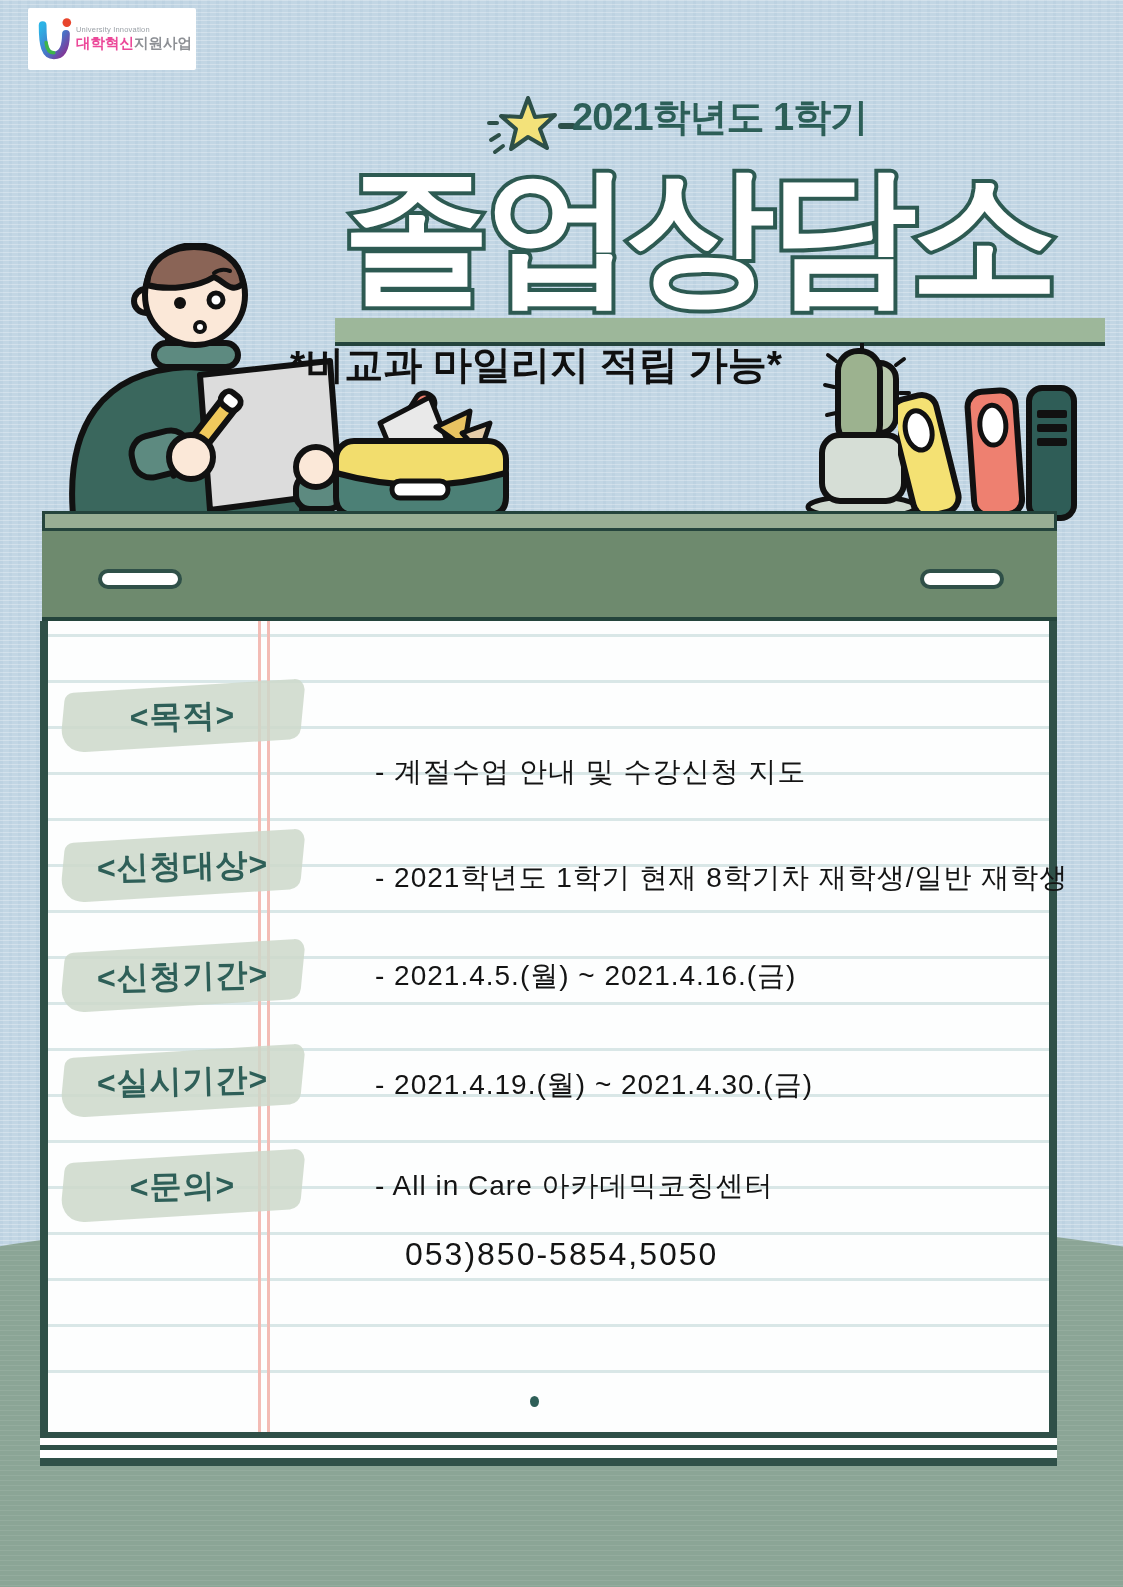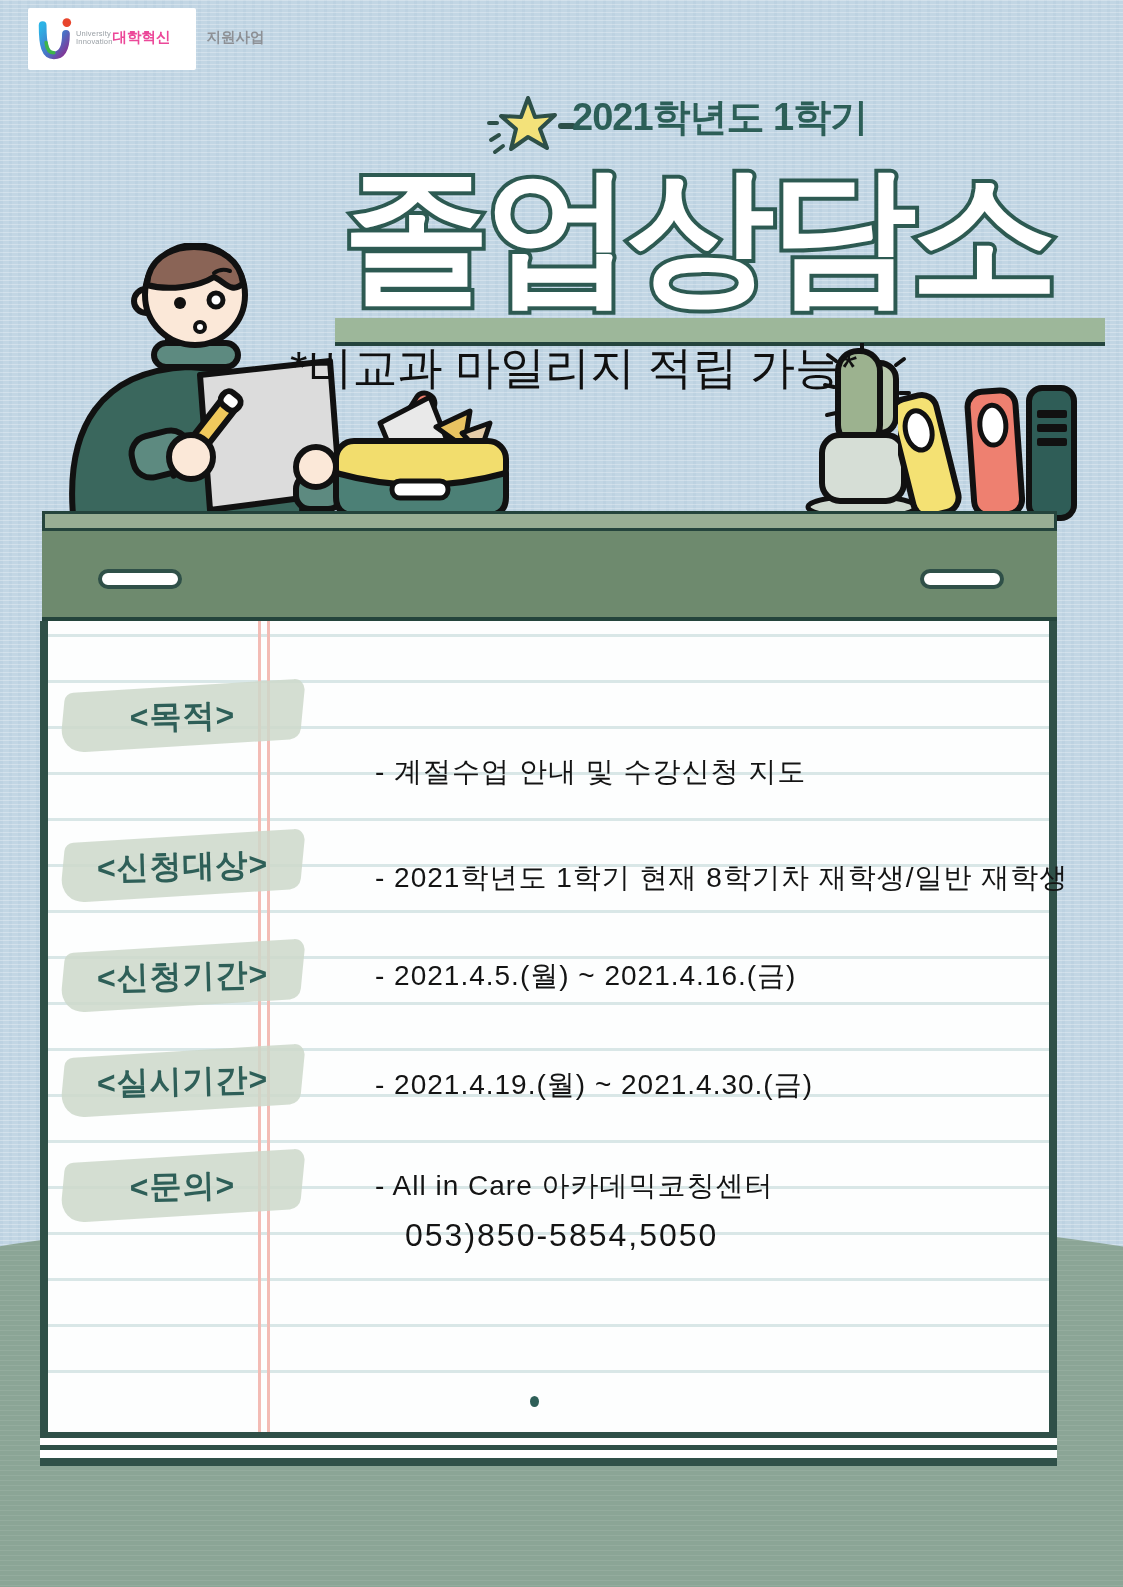--- a/index.html
+++ b/index.html
@@ -18,44 +18,44 @@
     background-image:repeating-linear-gradient(180deg, rgba(255,255,255,.08) 0 1px, rgba(0,0,0,0) 1px 5px);
     z-index:0;
   }
   
   .logo-box{
     position:absolute; left:28px; top:8px; width:168px; height:62px;
     background:#ffffff; border-radius:2px; z-index:5;
     display:flex; align-items:center; padding:0 6px; box-sizing:border-box; gap:4px;
   }
   .logo-mark{flex:0 0 auto;}
-  .logo-text{display:flex; line-height:1.05;}
+  .logo-text{display:flex; flex-direction:column; line-height:1.05;}
   .logo-tagline{font-size:7.5px; color:#9aa0a6; letter-spacing:.2px; margin-bottom:2px;}
   .logo-title{font-size:14.5px; font-weight:bold; white-space:nowrap;}
   .logo-title .em{color:#ec4899;}
-  .logo-title .rest{color:#8d9095; font-weight:bold;margin-left:36px;}
+  .logo-title .rest{color:#8d9095; font-weight:bold;}
   
   .star-wrap{position:absolute; left:483px; top:90px; z-index:4;}
   .semester{
     position:absolute; left:572px; top:92px; width:500px; z-index:4;
     font-size:38px; font-weight:800; color:#2d5f58; letter-spacing:-1px; white-space:nowrap;
   }
   .title-underline{
     position:absolute; left:335px; top:318px; width:770px; height:24px;
     background:#9db79a; border-bottom:4px solid #24443d; z-index:1;
   }
   .main-title{
     position:absolute; left:330px; top:154px; width:735px; z-index:2;
     font-size:148px; line-height:1.1; font-weight:bold; text-align:center; white-space:nowrap;
     color:#ffffff; letter-spacing:-6px;
     -webkit-text-stroke:8px #2d5a52; paint-order:stroke fill;
   }
   .subtitle{
     position:absolute; left:290px; top:338px; width:530px; z-index:4;
-    font-size:45px; font-weight:400; color:#101010;
+    font-size:39px; font-weight:700; color:#101010;
     letter-spacing:0; white-space:nowrap;
   }
   
   .illus{position:absolute; z-index:1;}
   
   .desk{position:absolute; left:42px; top:511px; width:1015px; height:110px; z-index:2;}
   .desk-top{
     position:absolute; left:0; top:0; right:0; height:20px; box-sizing:border-box;
     background:#98ae94; border:3px solid #24443c;
   }
@@ -247,19 +247,19 @@
     <div class="nb-line" style="top:237px">- 2021학년도 1학기 현재 8학기차 재학생/일반 재학생</div>
 
     <div class="nb-label" style="top:330px">&lt;신청기간&gt;</div>
     <div class="nb-line" style="top:335px">- 2021.4.5.(월) ~ 2021.4.16.(금)</div>
 
     <div class="nb-label" style="top:435px">&lt;실시기간&gt;</div>
     <div class="nb-line" style="top:444px">- 2021.4.19.(월) ~ 2021.4.30.(금)</div>
 
     <div class="nb-label" style="top:540px">&lt;문의&gt;</div>
     <div class="nb-line" style="top:545px">- All in Care 아카데믹코칭센터</div>
-    <div class="nb-phone" style="top:594px">053)850-5854,5050</div>
+    <div class="nb-phone" style="top:613px">053)850-5854,5050</div>
 
     <div class="pen-dot"></div>
     <div class="nb-bottom-stack"></div>
   </div>
 
 </div>
 
 </body></html>

